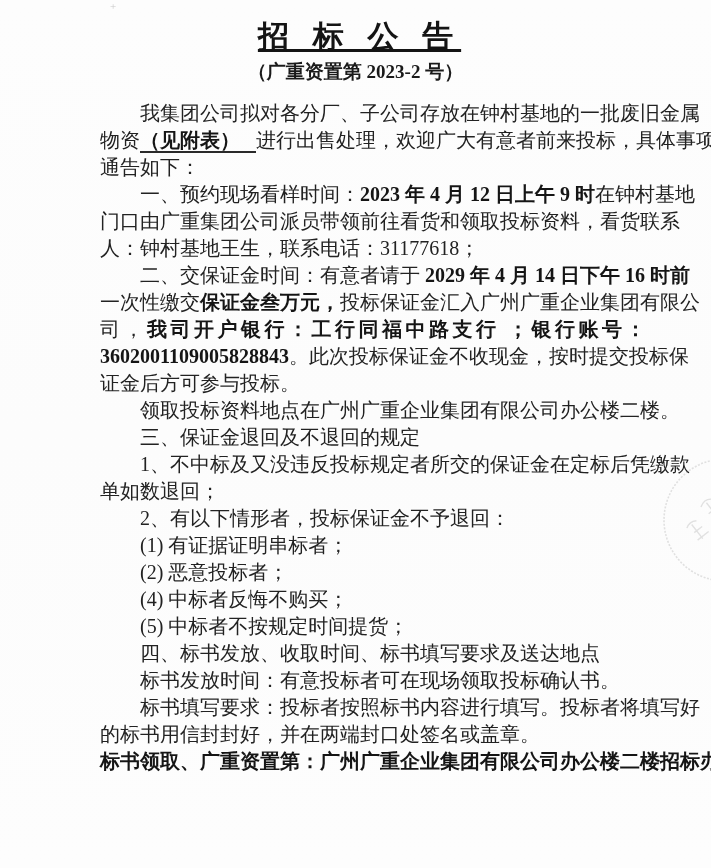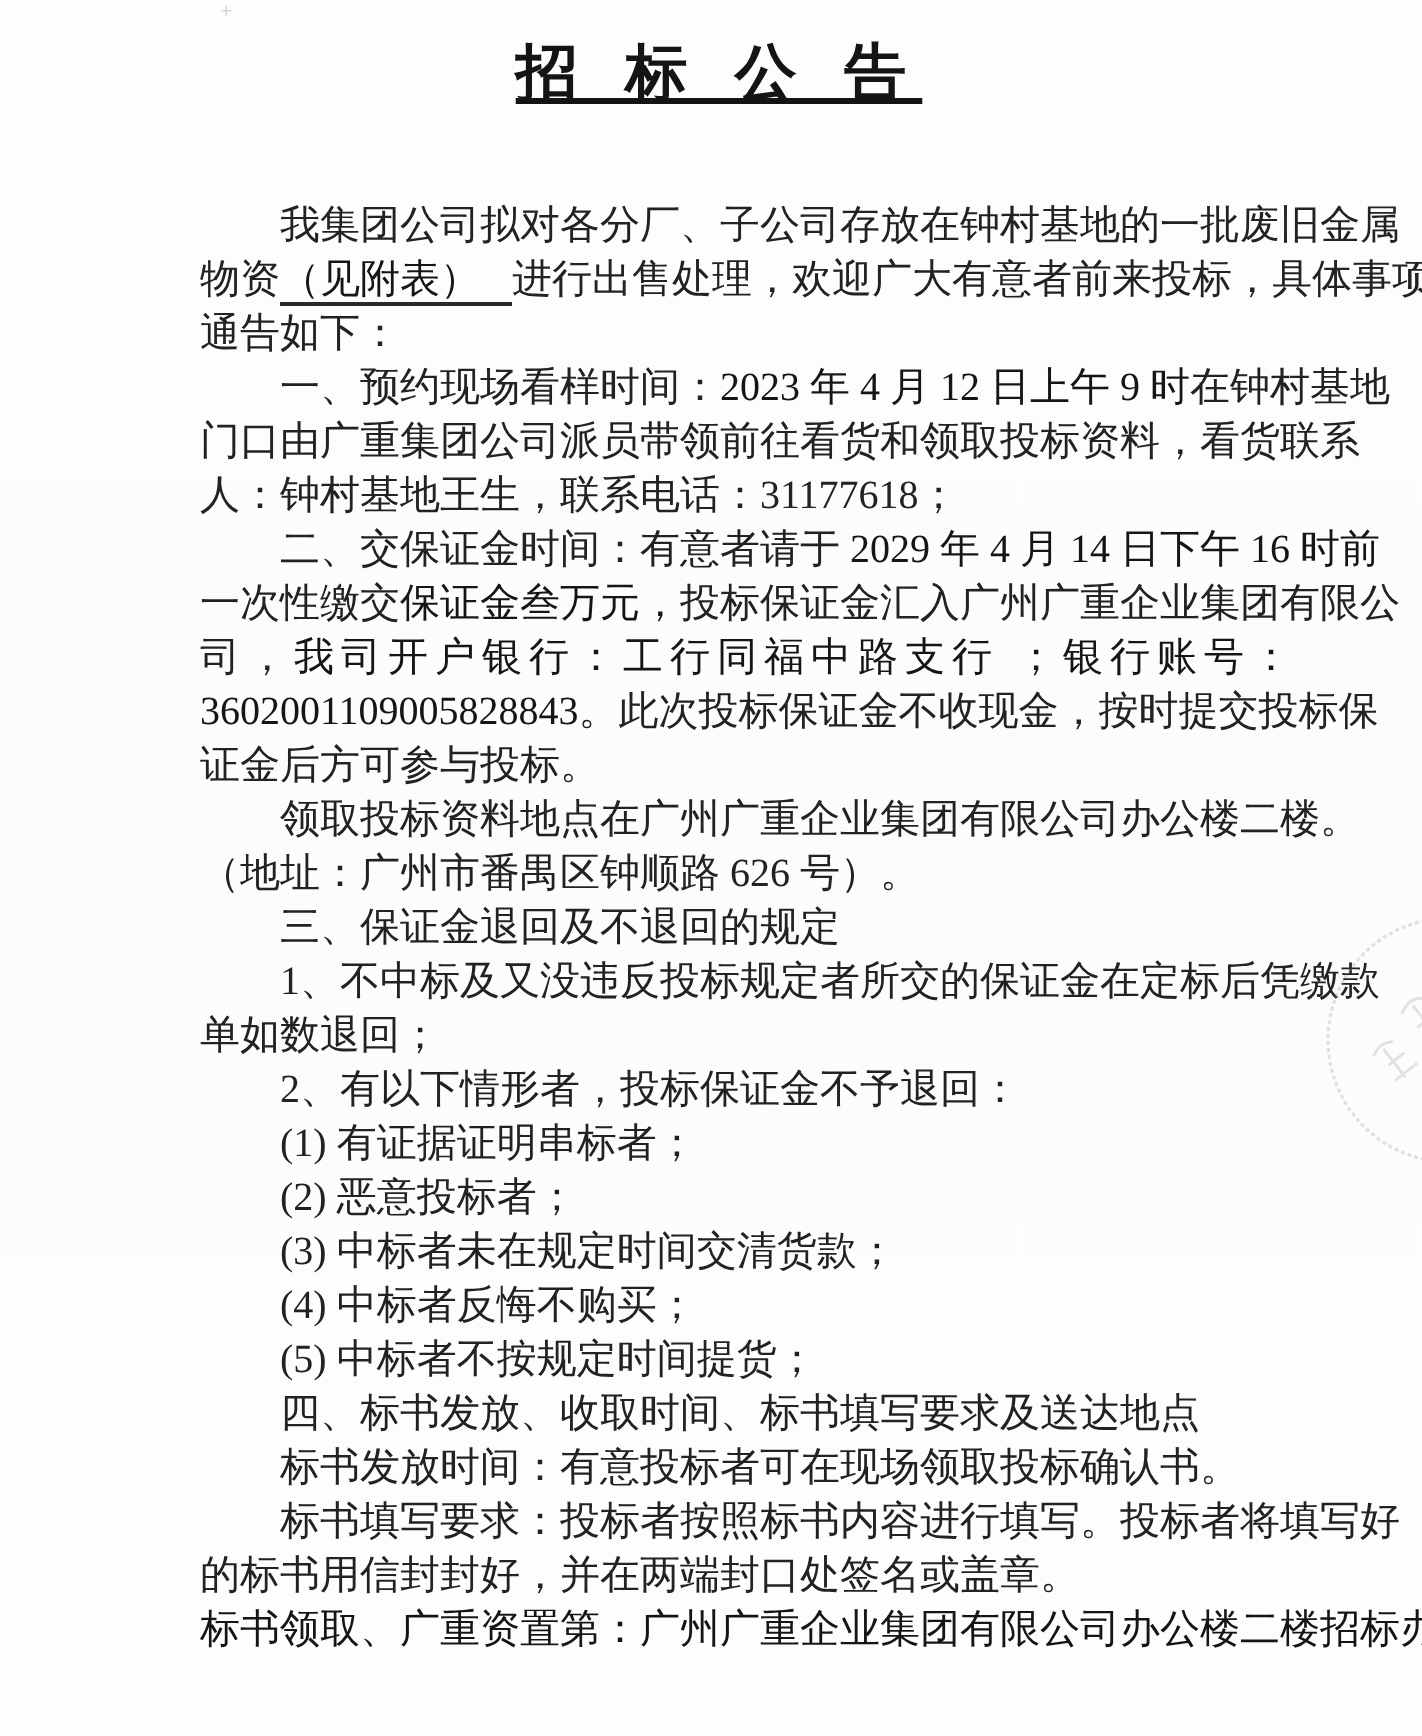--- a/index.html
+++ b/index.html
@@ -56,21 +56,21 @@
     color: #222;
   }
   .body p.line {
     margin: 0;
     height: 27px;
     line-height: 27px;
     white-space: nowrap;
   }
   .body p.indent { text-indent: 2em; }
   .body p.wide { letter-spacing: 3.5px; }
-  .b { font-weight: normal; color: #151515; text-align: right; }
+  .b { font-weight: bold; color: #151515; text-align: right; }
   .u {
     border-bottom: 2px solid #2a2a2a;
     padding-right: 16px;
   }
   .seal {
     position: absolute;
     left: 660px; top: 455px;
     width: 130px;
     height: 130px;
     opacity: 0.55;
@@ -78,42 +78,41 @@
 </style>
 </head>
 <body>
 
 <div class="page">
 
   <div class="corner-mark">+</div>
 
   <h1 class="title">招 标 公 告</h1>
 
+  <div class="subtitle">（广重资置第 2023-2 号）</div>
 
   <div class="body">
       <p class="line indent"><span>我集团公司拟对各分厂、子公司存放在钟村基地的一批废旧金属</span></p>
       <p class="line"><span>物资</span><span class="b u">（见附表）</span><span>进行出售处理，欢迎广大有意者前来投标，具体事项</span></p>
       <p class="line"><span>通告如下：</span></p>
       <p class="line indent"><span>一、预约现场看样时间：</span><span class="b">2023 年 4 月 12 日上午 9 时</span><span>在钟村基地</span></p>
       <p class="line"><span>门口由广重集团公司派员带领前往看货和领取投标资料，看货联系</span></p>
       <p class="line"><span>人：钟村基地王生，联系电话：31177618；</span></p>
       <p class="line indent"><span>二、交保证金时间：有意者请于 </span><span class="b">2029 年 4 月 14 日下午 16 时前</span></p>
       <p class="line"><span>一次性缴交</span><span class="b">保证金叁万元，</span><span>投标保证金汇入广州广重企业集团有限公</span></p>
       <p class="line wide"><span>司，</span><span class="b">我司开户银行：工行同福中路支行 ；银行账号：</span></p>
       <p class="line"><span class="b">3602001109005828843</span><span>。此次投标保证金不收现金，按时提交投标保</span></p>
       <p class="line"><span>证金后方可参与投标。</span></p>
       <p class="line indent"><span>领取投标资料地点在广州广重企业集团有限公司办公楼二楼。</span></p>
-      <p class="line"><span>（地址：广州市番禺区钟顺路 626 号）。</span></p>
       <p class="line indent"><span>三、保证金退回及不退回的规定</span></p>
       <p class="line indent"><span>1、不中标及又没违反投标规定者所交的保证金在定标后凭缴款</span></p>
       <p class="line"><span>单如数退回；</span></p>
       <p class="line indent"><span>2、有以下情形者，投标保证金不予退回：</span></p>
       <p class="line indent"><span>(1) 有证据证明串标者；</span></p>
       <p class="line indent"><span>(2) 恶意投标者；</span></p>
-      <p class="line indent"><span>(3) 中标者未在规定时间交清货款；</span></p>
       <p class="line indent"><span>(4) 中标者反悔不购买；</span></p>
       <p class="line indent"><span>(5) 中标者不按规定时间提货；</span></p>
       <p class="line indent"><span>四、标书发放、收取时间、标书填写要求及送达地点</span></p>
       <p class="line indent"><span>标书发放时间：有意投标者可在现场领取投标确认书。</span></p>
       <p class="line indent"><span>标书填写要求：投标者按照标书内容进行填写。投标者将填写好</span></p>
       <p class="line"><span>的标书用信封封好，并在两端封口处签名或盖章。</span></p>
       <p class="line"><span class="b">标书领取、广重资置第：广州广重企业集团有限公司办公楼二楼招标办</span></p>
     </div>
 
   <div class="seal">

